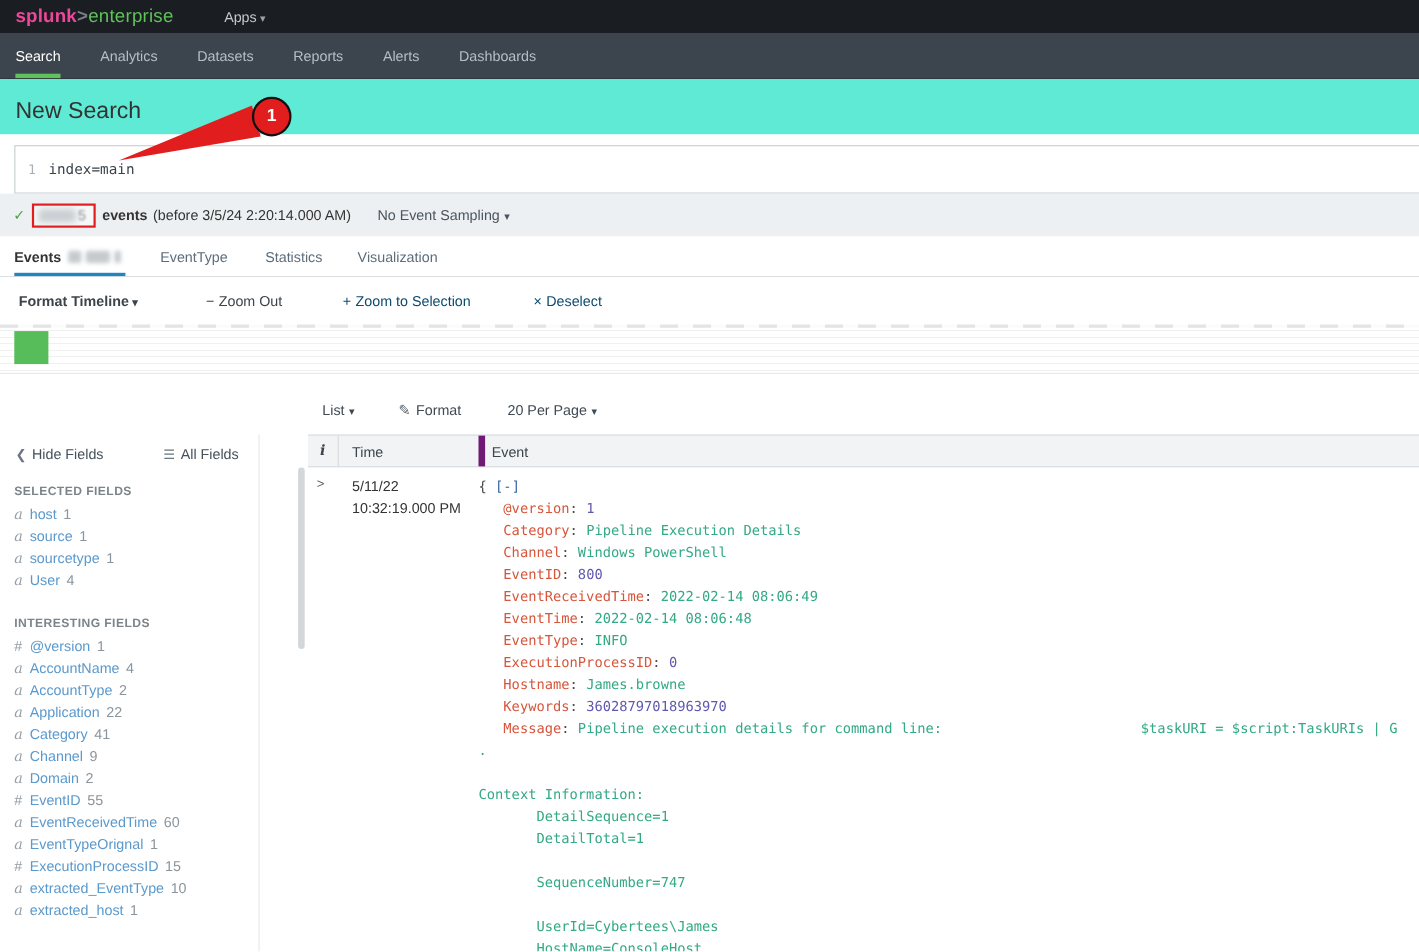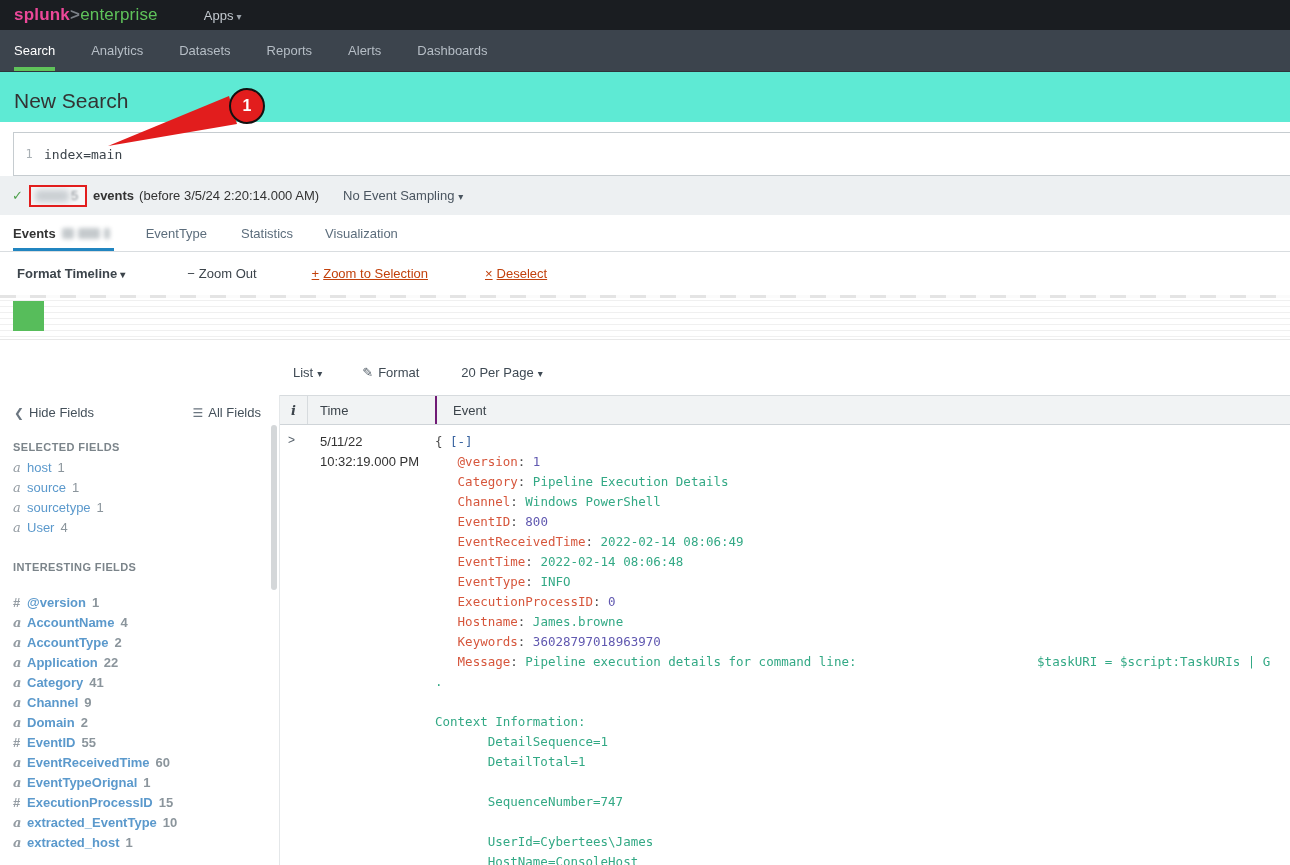--- a/index.html
+++ b/index.html
@@ -94,21 +94,21 @@
     position:absolute; left:0; top:252px; width:1290px; height:43px; background:#fff;
     display:flex; align-items:center; font-size:13px; color:#3c444b;
   }
   .tl-btn { cursor:pointer; white-space:nowrap; }
   .tl-btn .ic { margin-right:4px; }
   .tl-btn .caret { font-size:10px; margin-left:3px; }
   .tl-format { margin-left:17px;font-weight:bold; }
   .tl-zoomout { margin-left:62px; }
   .tl-zoomsel { margin-left:55px; }
   .tl-deselect { margin-left:57px; }
-  .tl-btn.disabled { color:#c2410c; cursor:default;text-decoration:underline; }
+  .tl-btn.disabled { color:#0c4a6e; cursor:default; }
   
   .timeline-chart {
     position:absolute; left:0; top:295px; width:1290px; height:45px;
     background:repeating-linear-gradient(to bottom, #ffffff 0 5px, #f0f0f0 5px 6px);
     border-bottom:1px solid #e8e8e8;
   }
   .timeline-chart::before {
     content:""; position:absolute; left:0; top:0; width:100%; height:3px;
     background:repeating-linear-gradient(90deg, #e4e4e4 0 16px, #fbfbfb 16px 30px);
   }
@@ -119,48 +119,48 @@
     display:flex; align-items:center; font-size:13px; color:#3f4a54;
   }
   .rt-btn { cursor:pointer; white-space:nowrap; }
   .rt-btn .caret { font-size:10px; margin-left:4px; }
   .rt-btn .ic { margin-right:5px; color:#55606a; }
   .rt-list { margin-left:13px; }
   .rt-format { margin-left:40px; }
   .rt-perpage { margin-left:42px; }
   
   .sidebar {
-    position:absolute; left:0; top:395px; width:280px; height:470px; background:#fff;
+    position:absolute; left:0; top:395px; width:236px; height:470px; background:#fff;
     border-right:1px solid #e4e7e9;
   }
   .sb-scroll-thumb { position:absolute; left:271px; top:30px; width:6px; height:165px; background:#d4d7d9; border-radius:3px; }
   .sb-toprow { position:absolute; left:14px; right:18px; top:10px; height:20px; display:flex; justify-content:space-between; font-size:13px; color:#44505a; }
   .sb-link { cursor:pointer; white-space:nowrap; }
   .sb-link .ic { margin-right:5px; color:#6b7680; font-size:12px; }
   .sb-section { position:absolute; left:13px; font-size:11px; font-weight:bold; color:#7b848a; letter-spacing:.4px; }
   .sb-sec-selected { top:46px; }
   .sb-sec-interesting { top:166px; }
   .field-list { position:absolute; left:13px; right:20px; list-style:none; }
   .fl-selected { top:63px; }
-  .fl-interesting { top:198px;font-weight:bold; }
+  .fl-interesting { top:183px; }
   .field-item { height:20px; line-height:20px; font-size:13px; white-space:nowrap; cursor:pointer; }
   .f-prefix { color:#949ca3; display:inline-block; width:14px; }
   .f-prefix.alpha { font-family:"DejaVu Serif", serif; font-style:italic; }
   .f-name { color:#5b99cc; }
   .f-count { color:#8b959c; margin-left:6px; }
   
   .table-header {
     position:absolute; left:280px; top:395px; width:1010px; height:30px;
     background:#f1f3f4; border-top:1px solid #d7dbde; border-bottom:1px solid #cfd4d8;
     display:flex; font-size:13px; color:#3c444b;
   }
   .th { display:flex; align-items:center; }
   .th-i { width:27px; justify-content:center; font-family:"DejaVu Serif", serif; font-weight:bold; font-style:italic; }
   .th-time { width:128px; border-left:1px solid #d7dbde; padding-left:12px; }
-  .th-event { flex:1; border-left:2px solid #701a75; padding-left:16px; }
+  .th-event { flex:1; border-left:6px solid #701a75; padding-left:6px; }
   .event-row { position:absolute; left:280px; top:425px; width:1010px; height:440px; background:#fff; }
   .row-expand { position:absolute; left:8px; top:8px; font-size:12px; color:#55606a; cursor:pointer; }
   .cell-time { position:absolute; left:40px; top:7px; font-size:13px; color:#333; line-height:20px; white-space:nowrap; }
   .cell-event {
     position:absolute; left:155px; top:7px; right:0; height:433px; overflow:hidden;
   }
   .code-line { font-family:"DejaVu Sans Mono", monospace; font-size:12.5px; line-height:20px; white-space:pre; }
   .seg-p { color:#4a4a4a; }
   .seg-t { color:#3863a0; cursor:pointer; }
   .seg-k { color:#d6563c; }

